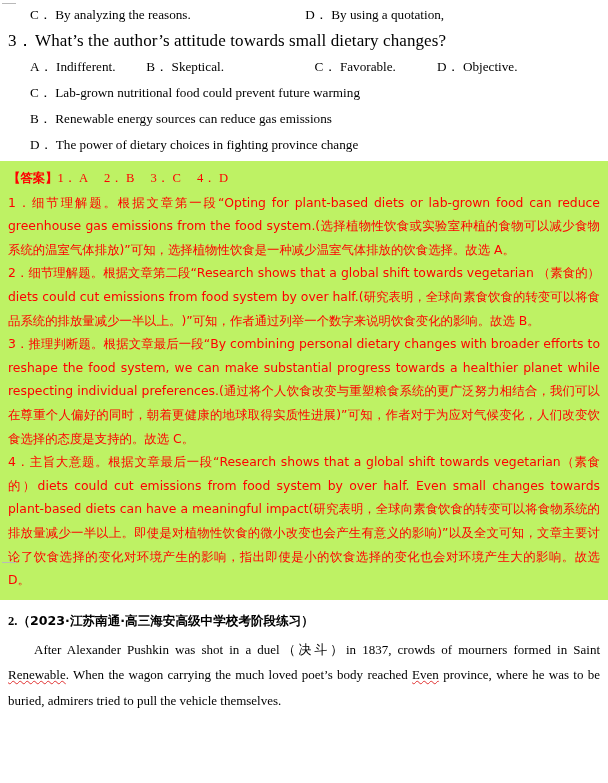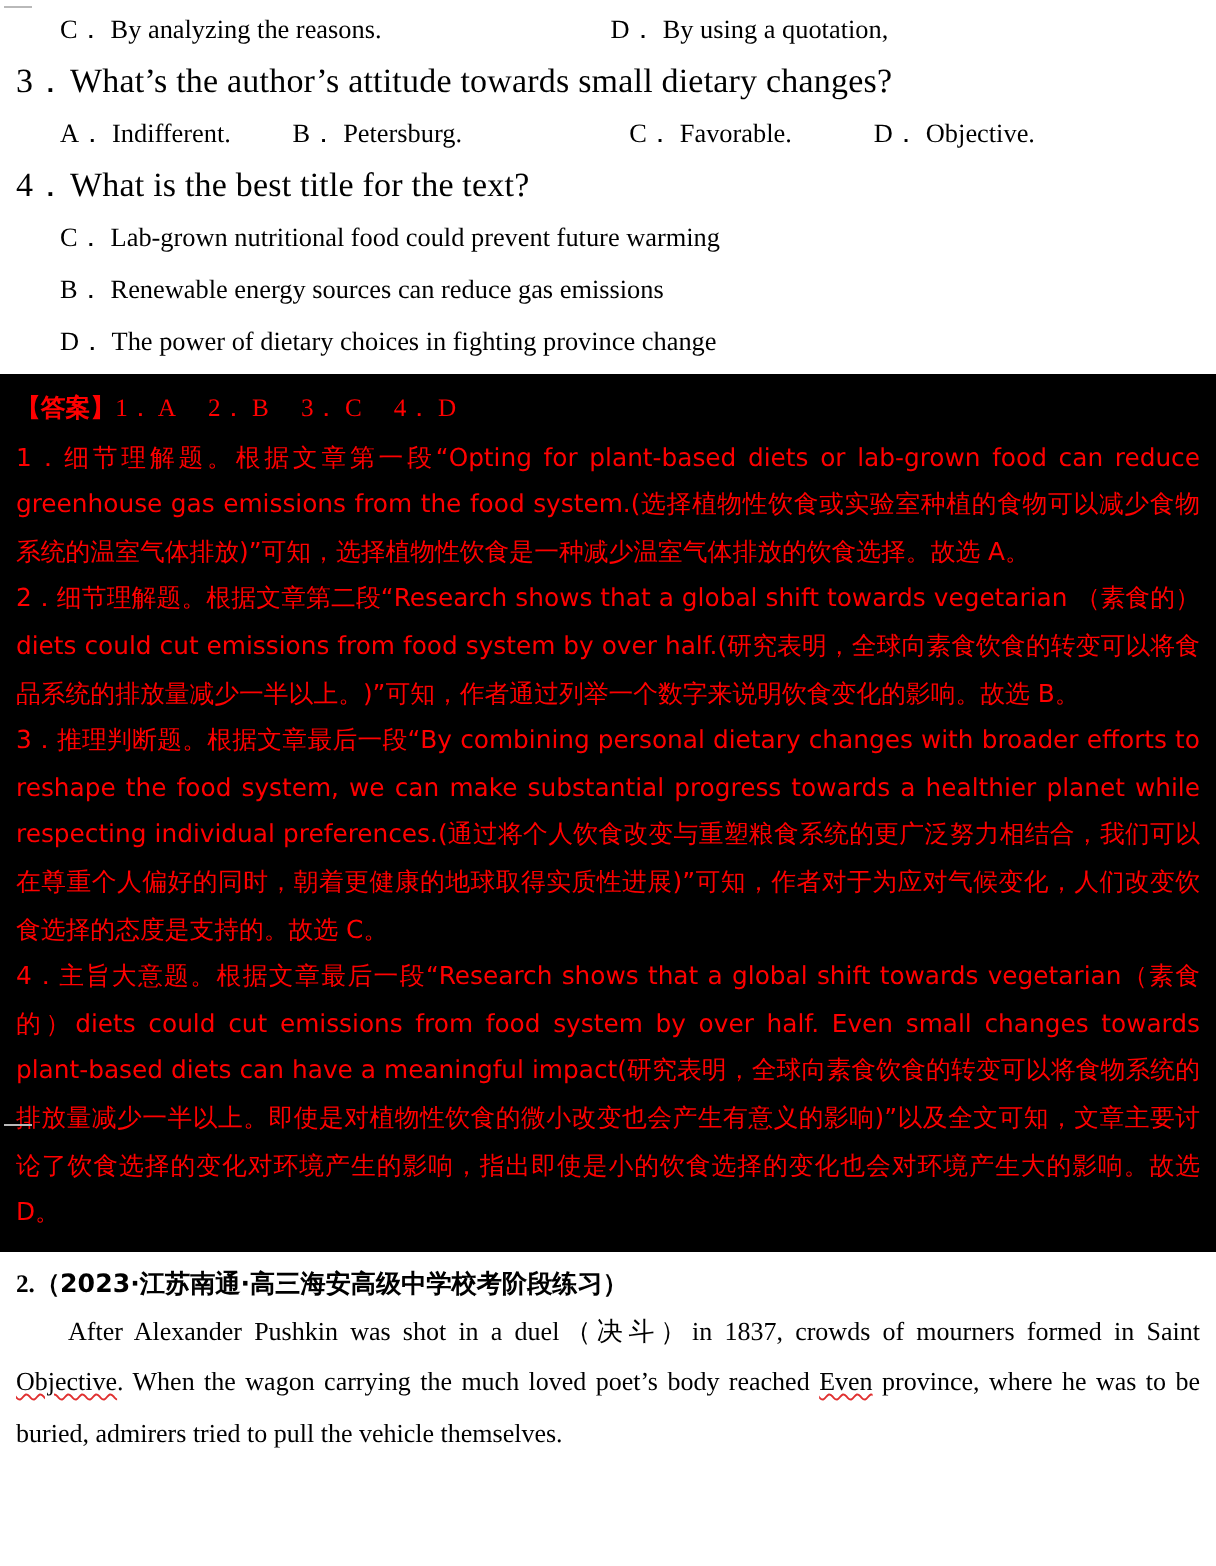--- a/index.html
+++ b/index.html
@@ -55,21 +55,21 @@
     padding-left: 22px;
     white-space: nowrap;
   }
   .opt {
     display: inline-block;
     white-space: nowrap;
   }
 
   
   .analysis {
-    background: #000000;
+    background: #bef264;
     margin: 3px -8px 0 -8px;
     padding: 5px 8px 8px 8px;
     color: #ff0000;
   }
   .an-line {
     font-size: 12.6px;
     line-height: 23.6px;
     color: #ff0000;
     text-align: justify;
     text-justify: inter-word;
@@ -87,21 +87,21 @@
     font-size: 12.4px;
   }
   .en {
     font-family: "Liberation Serif", "DejaVu Serif", serif;
   }
 
   
   .source {
     margin-top: 5px;
     font-size: 12.6px;
-    line-height: 21px;
+    line-height: 32px;
     font-weight: bold;
   }
   .source .cn { font-weight: bold; font-size: 12.6px; }
 
   
   .passage p {
     margin: 0;
     font-size: 13px;
     line-height: 25.5px;
     text-align: justify;
@@ -141,35 +141,32 @@
     <div class="q-line">
       <span class="q-num">3．</span><span class="q-stem">What’s the author’s attitude towards small dietary changes?</span>
     </div>
     <div class="opt-row">
       <span class="opt" style="width:113px;">
         <span>A．</span>
         <span>Indifferent.</span>
       </span>
       <span class="opt" style="width:142px;">
         <span>B．</span>
-        <span>Petersburg.</span>
+        <span>Skeptical.</span>
       </span>
       <span class="opt" style="width:119px;margin-left:23px;">
         <span>C．</span>
         <span>Favorable.</span>
       </span>
       <span class="opt">
         <span>D．</span>
         <span>Objective.</span>
       </span>
     </div>
 
-    <div class="q-line">
-      <span class="q-num">4．</span><span class="q-stem">What is the best title for the text?</span>
-    </div>
     <div class="opt-row">
       <span class="opt">
         <span>C．</span>
         <span>Lab-grown nutritional food could prevent future warming</span>
       </span>
     </div>
     <div class="opt-row">
       <span class="opt">
         <span>B．</span>
         <span>Renewable energy sources can reduce gas emissions</span>
@@ -194,17 +191,17 @@
     <div class="an-line cn">2．细节理解题。根据文章第二段“Research shows that a global shift towards vegetarian （素食的） diets could cut emissions from food system by over half.(研究表明，全球向素食饮食的转变可以将食品系统的排放量减少一半以上。)”可知，作者通过列举一个数字来说明饮食变化的影响。故选 B。</div>
     <div class="an-line cn">3．推理判断题。根据文章最后一段“By combining personal dietary changes with broader efforts to reshape the food system, we can make substantial progress towards a healthier planet while respecting individual preferences.(通过将个人饮食改变与重塑粮食系统的更广泛努力相结合，我们可以在尊重个人偏好的同时，朝着更健康的地球取得实质性进展)”可知，作者对于为应对气候变化，人们改变饮食选择的态度是支持的。故选 C。</div>
     <div class="an-line cn">4．主旨大意题。根据文章最后一段“Research shows that a global shift towards vegetarian（素食的）diets could cut emissions from food system by over half. Even small changes towards plant-based diets can have a meaningful impact(研究表明，全球向素食饮食的转变可以将食物系统的排放量减少一半以上。即使是对植物性饮食的微小改变也会产生有意义的影响)”以及全文可知，文章主要讨论了饮食选择的变化对环境产生的影响，指出即使是小的饮食选择的变化也会对环境产生大的影响。故选 D。</div>
   </div>
 
   <div class="source">
     <span>2.</span><span class="cn">（2023·江苏南通·高三海安高级中学校考阶段练习）</span>
   </div>
 
   <div class="passage">
-    <p>After Alexander Pushkin was shot in a duel（决斗）in 1837, crowds of mourners formed in Saint <span class="sq">Objective</span>. When the wagon carrying the much loved poet’s body reached <span class="sq">Even</span> province, where he was to be buried, admirers tried to pull the vehicle themselves.</p>
+    <p>After Alexander Pushkin was shot in a duel（决斗）in 1837, crowds of mourners formed in Saint <span class="sq">Renewable</span>. When the wagon carrying the much loved poet’s body reached <span class="sq">Even</span> province, where he was to be buried, admirers tried to pull the vehicle themselves.</p>
 
   </div>
 
 </div>
 
 </body></html>

